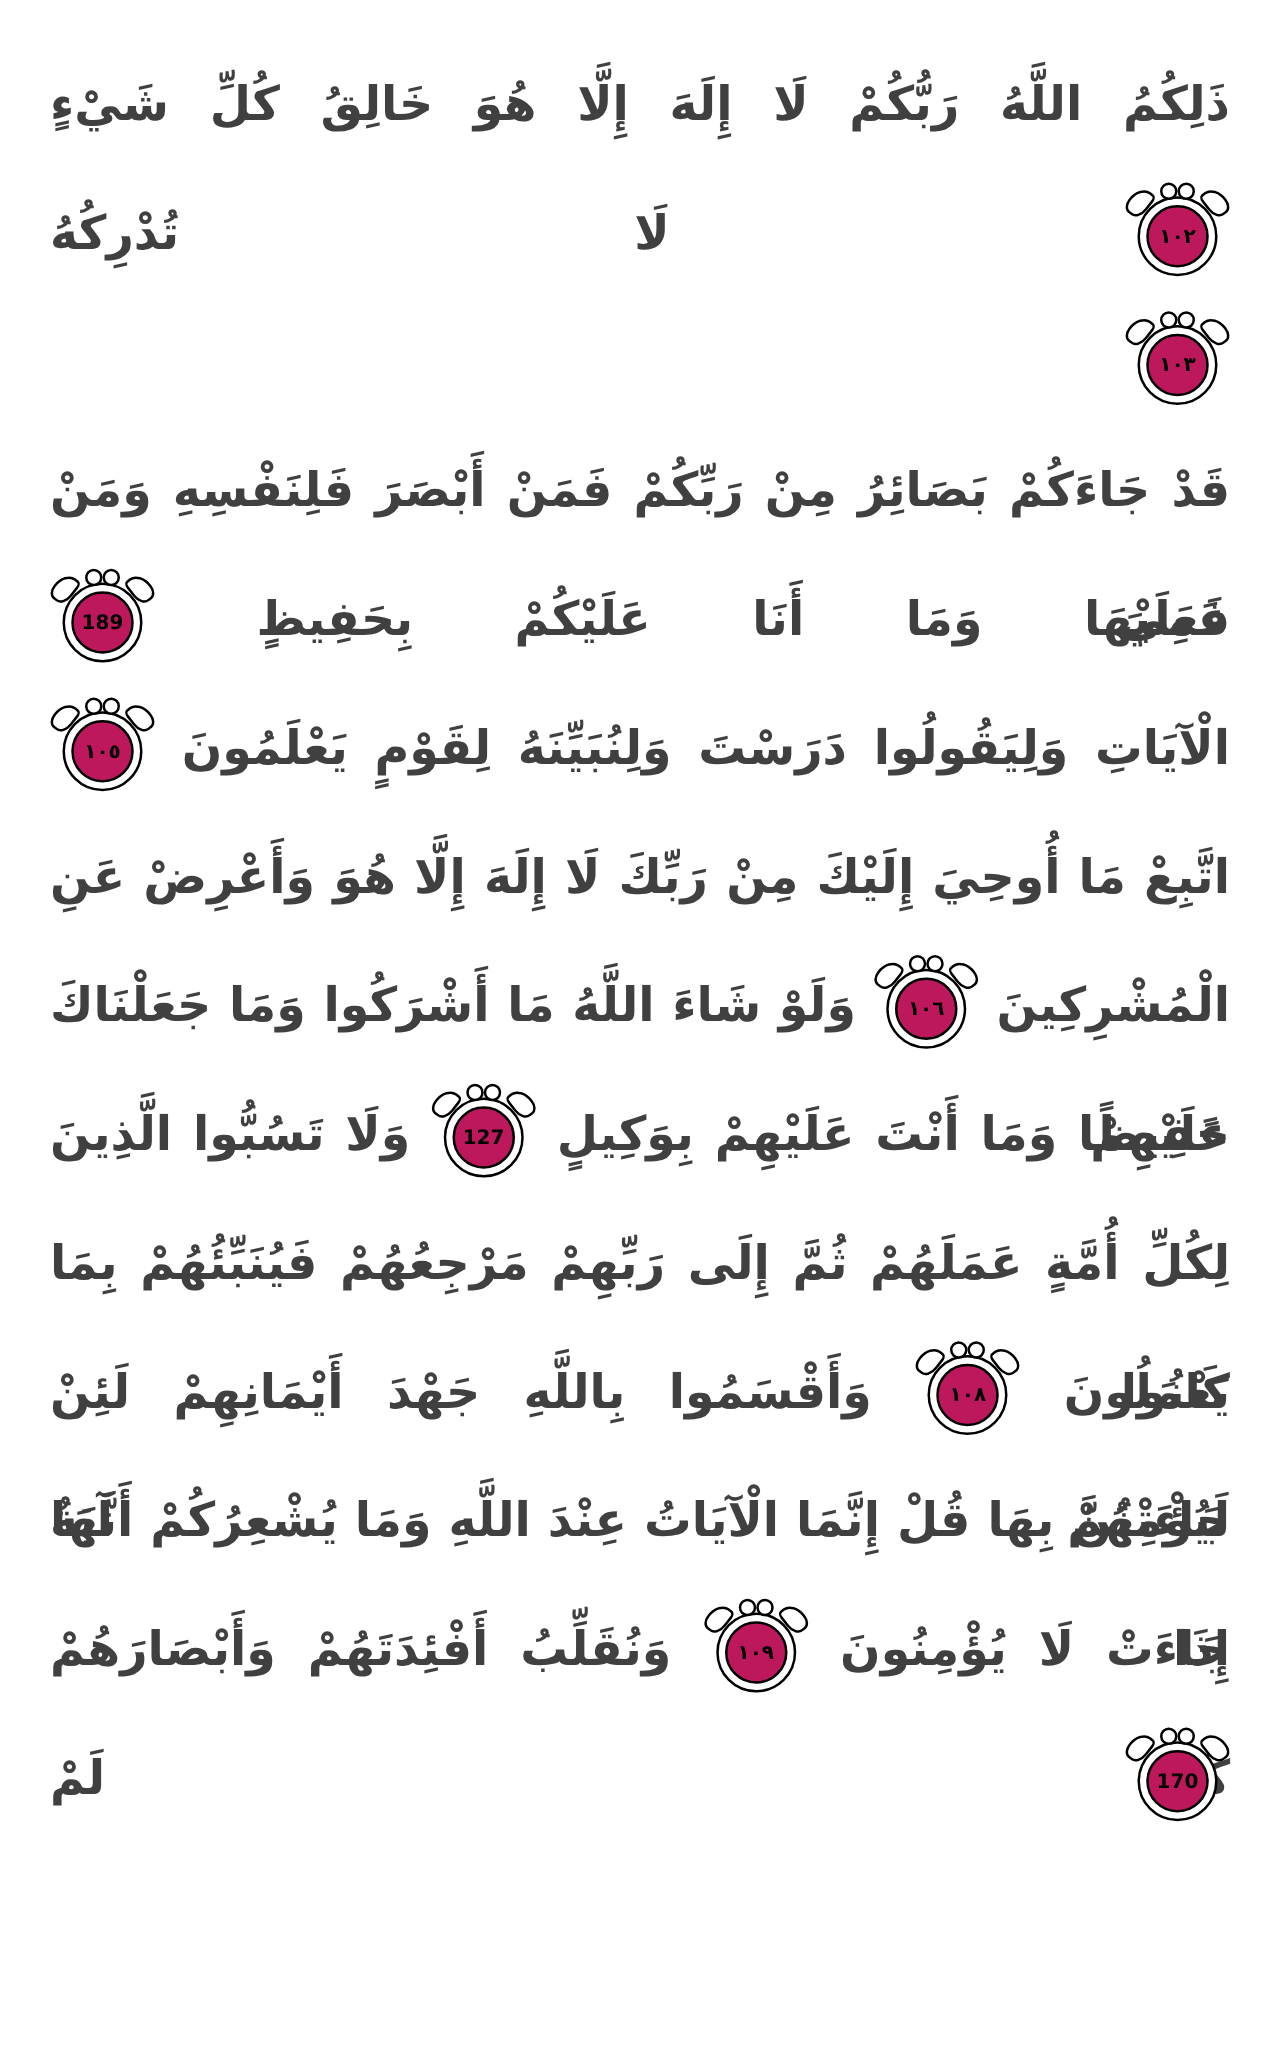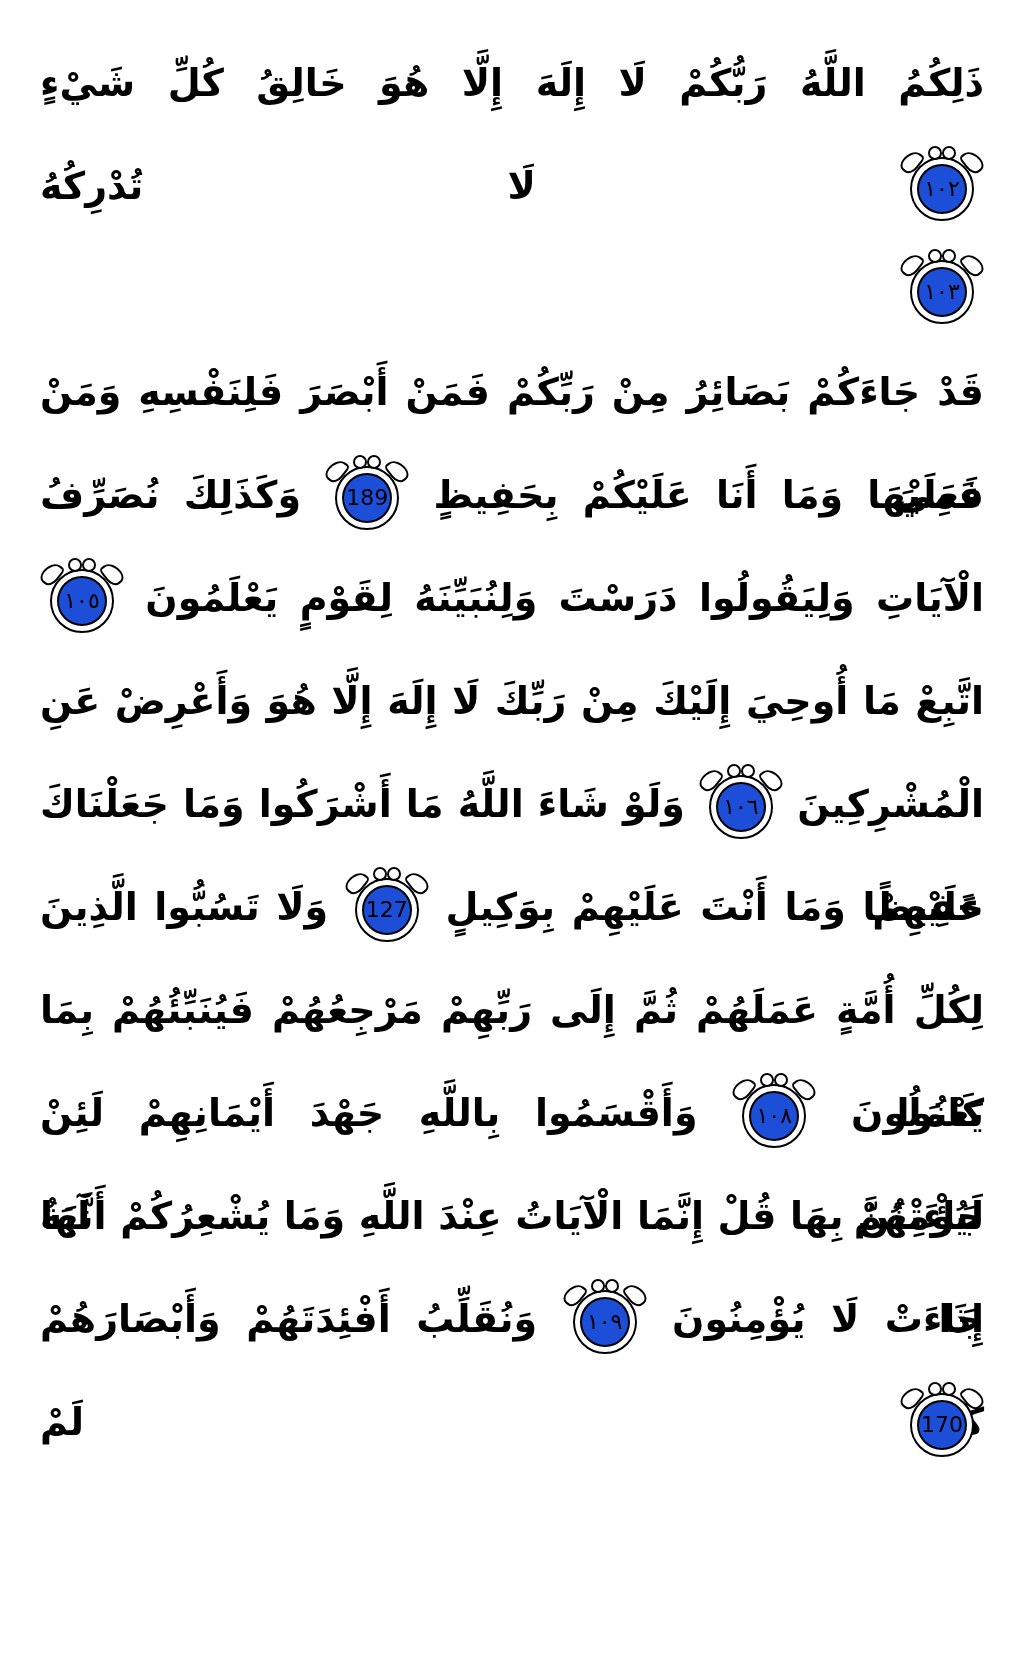--- a/index.html
+++ b/index.html
@@ -23,21 +23,21 @@
     line-height: 103px;
     font-family: "DejaVu Sans", sans-serif;
     font-size: 38px;
     font-weight: bold;
     color: #000000;
     text-align: justify;
     text-align-last: justify;
     white-space: normal;
   }
   .txt {
-    color: #000000;
+    color: #404040;
   }
   
   .vm {
     display: inline-flex;
     align-items: center;
     justify-content: center;
     box-sizing: border-box;
     width: 64px;
     height: 64px;
     border: 2.5px solid #000;
@@ -84,24 +84,24 @@
   .vm-num {
     display: flex;
     align-items: center;
     justify-content: center;
     box-sizing: border-box;
     width: 50px;
     height: 50px;
     border: 2px solid #000;
     border-radius: 50%;
     font-family: "DejaVu Sans", sans-serif;
-    font-size: 22px;
-    font-weight: normal;
+    font-size: 16px;
+    font-weight: bold;
     line-height: 1;
-    background: #1d4ed8;
+    background: #be185d;
     direction: rtl;
   }
 </style>
 </head>
 <body>
 
 <div class="page">
 
   <div class="line">
     <span class="txt">ذَلِكُمُ اللَّهُ رَبُّكُمْ لَا إِلَهَ إِلَّا هُوَ خَالِقُ كُلِّ شَيْءٍ</span>
@@ -128,21 +128,20 @@
     <span class="txt">قَدْ جَاءَكُمْ بَصَائِرُ مِنْ رَبِّكُمْ فَمَنْ أَبْصَرَ فَلِنَفْسِهِ وَمَنْ عَمِيَ</span>
   </div>
 
   <div class="line">
     <span class="txt">فَعَلَيْهَا وَمَا أَنَا عَلَيْكُمْ بِحَفِيظٍ</span>
     <span class="vm">
         <span class="petal pl"></span>
         <span class="petal pr"></span>
         <span class="vm-num">189</span>
       </span>
-    <span class="txt">وَكَذَلِكَ نُصَرِّفُ</span>
   </div>
 
   <div class="line">
     <span class="txt">الْآيَاتِ وَلِيَقُولُوا دَرَسْتَ وَلِنُبَيِّنَهُ لِقَوْمٍ يَعْلَمُونَ</span>
     <span class="vm">
         <span class="petal pl"></span>
         <span class="petal pr"></span>
         <span class="vm-num">١٠٥</span>
       </span>
   </div>

